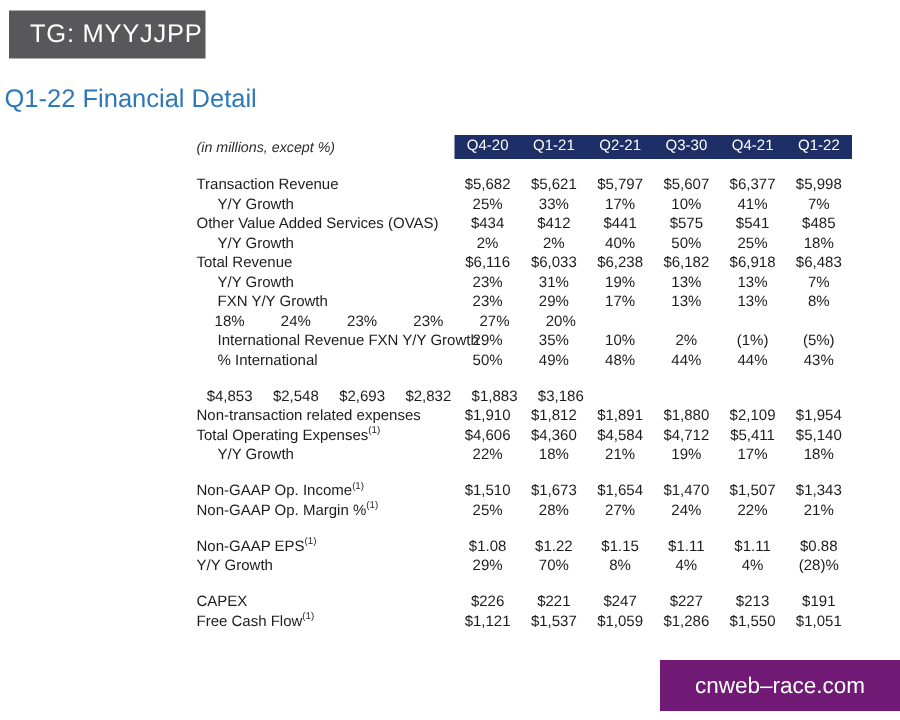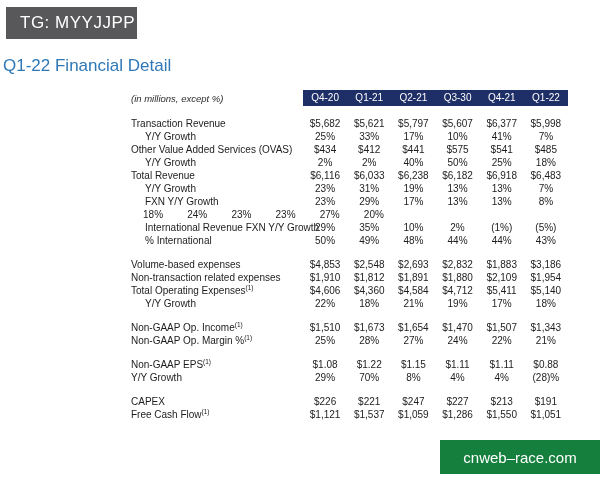--- a/index.html
+++ b/index.html
@@ -42,21 +42,21 @@
   }
   .row .label { width:172px; box-sizing:border-box; overflow:visible; }
   .row.indent .label { padding-left:14px; }
   .row.bold { font-weight:400; }
   .row .val { width:44.17px; text-align:center; }
   .spacer { height:11px; }
   sup { font-size:6.5px; line-height:0; }
 
   .watermark {
     position:absolute; left:440px; top:440px; width:160px; height:34px;
-    background:#15803d; color:#ffffff; font-size:15px;
+    background:#701a75; color:#ffffff; font-size:15px;
     display:flex; align-items:center; justify-content:center;
   }
 </style>
 </head>
 <body>
 
 <div class="slide">
 
   <div class="badge">
     <span>TG: MYYJJPP</span>
@@ -160,21 +160,20 @@
         <span class="label">% International</span>
         <span class="val">50%</span>
         <span class="val">49%</span>
         <span class="val">48%</span>
         <span class="val">44%</span>
         <span class="val">44%</span>
         <span class="val">43%</span>
       </div>
       <div class="spacer"></div>
       <div class="row">
-        <span class="label">Volume-based expenses</span>
         <span class="val">$4,853</span>
         <span class="val">$2,548</span>
         <span class="val">$2,693</span>
         <span class="val">$2,832</span>
         <span class="val">$1,883</span>
         <span class="val">$3,186</span>
       </div>
       <div class="row">
         <span class="label">Non-transaction related expenses</span>
         <span class="val">$1,910</span>

